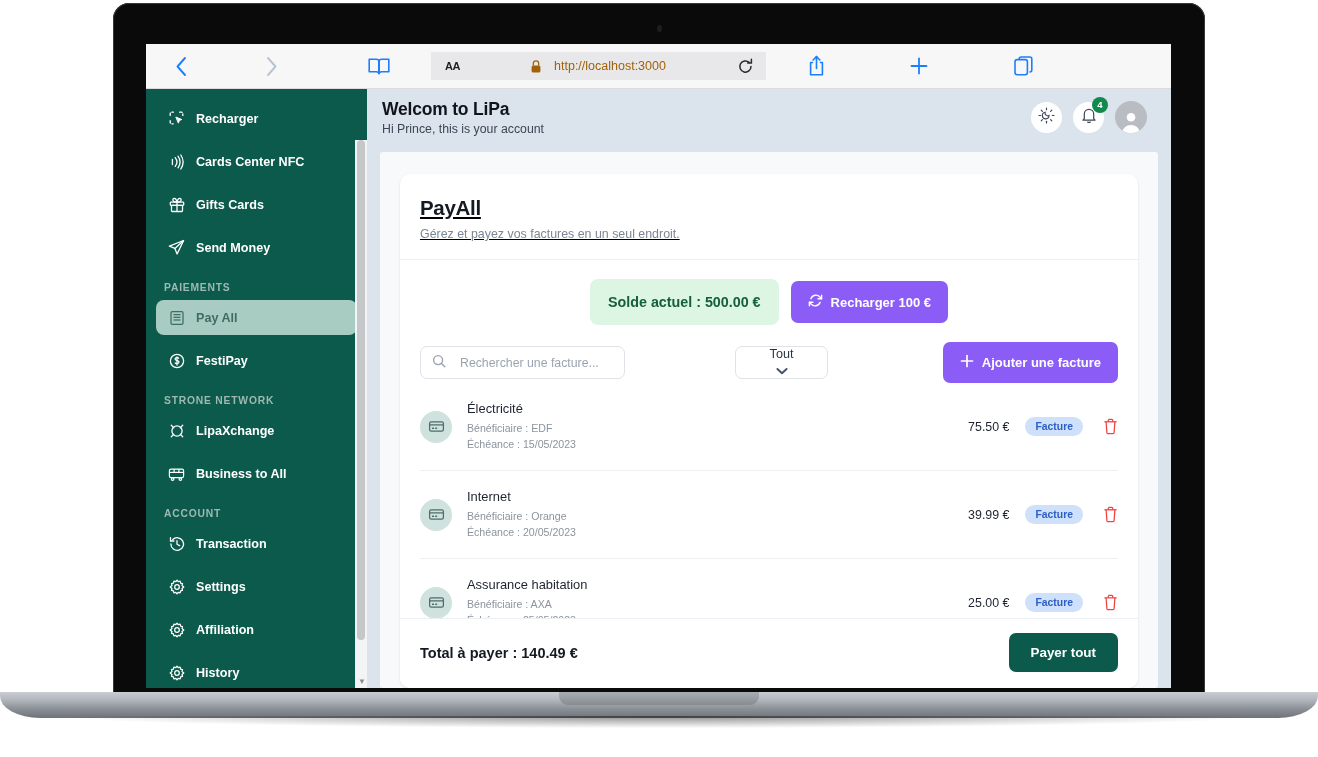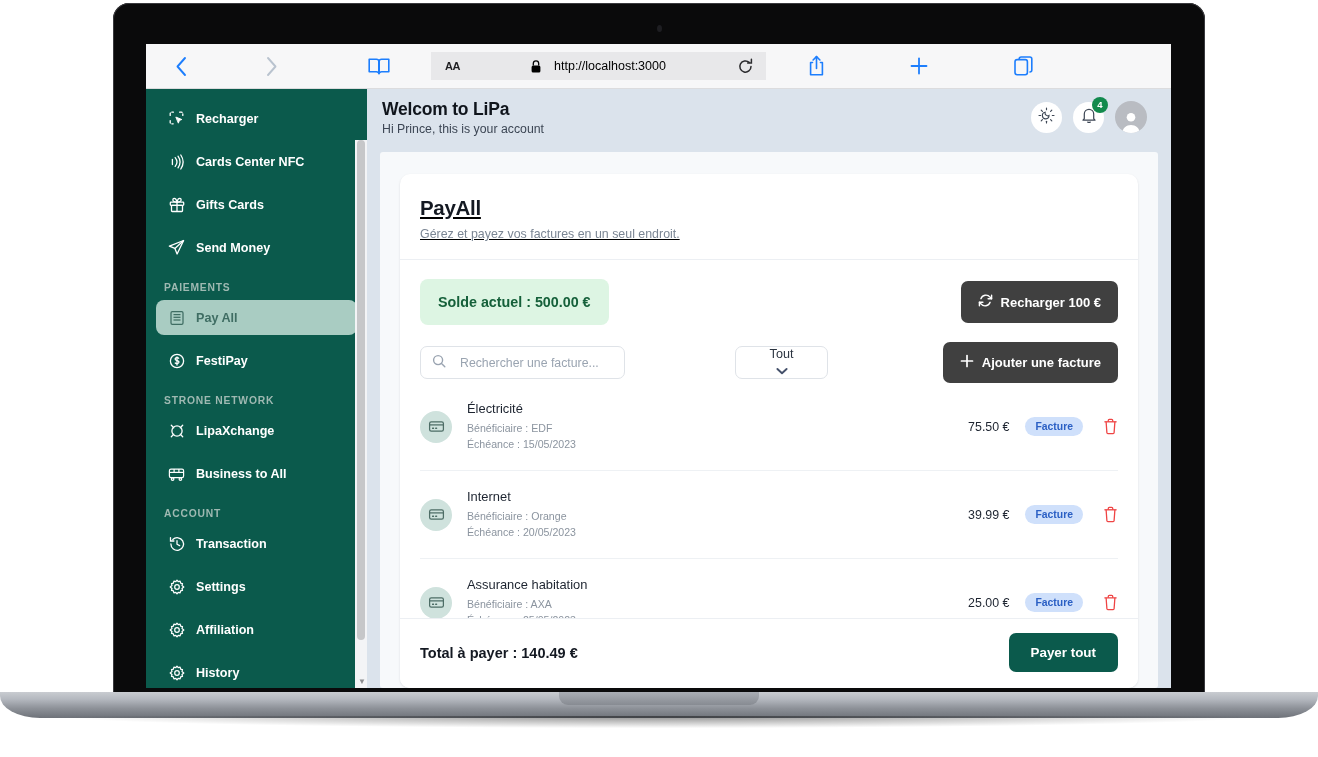--- a/index.html
+++ b/index.html
@@ -79,21 +79,21 @@
   #tb-share { width: 100px; }
   #tb-newtab { width: 105px; }
   #tb-tabs { width: 105px; }
   #url-bar {
     flex: none; width: 335px; height: 28px;
     background: #e8e8ea; border-radius: 0;
     display: flex; align-items: center; position: relative;
   }
   #url-aa { position: absolute; left: 14px; font-size: 11px; color: #1f1f22;
             font-weight: 700; letter-spacing: -.5px; }
-  #url-center { width: 100%; text-align: center; font-size: 12.5px; color: #000000;
+  #url-center { width: 100%; text-align: center; font-size: 12.5px; color: #a16207;
                 display: flex; align-items: center; justify-content: center; gap: 13px; }
   #url-reload { position: absolute; right: 13px; color: #2b2b2e; display: flex; }
 
   
   #app {
     position: relative; width: 100%; height: 599px;
     display: flex; background: #dbe3ec;
   }
 
   
@@ -180,30 +180,30 @@
     box-shadow: 0 1px 3px rgba(16,24,40,.07), 0 1px 2px rgba(16,24,40,.05);
     height: 100%;
     display: flex; flex-direction: column;
     overflow: hidden;
   }
   #card-head { padding: 22px 20px 18px 20px; border-bottom: 1px solid #eceff3; flex: none; text-decoration: underline; }
   #card-title { font-size: 20.5px; font-weight: 700; color: #141922; letter-spacing: -.3px; }
   #card-sub { font-size: 12.4px; color: #7b8694; margin-top: 7px; }
 
   #balance-row {
-    display: flex; align-items: center; justify-content: space-between;
+    display: flex; align-items: center; justify-content: center;
     padding: 19px 20px 0 20px; flex: none; gap: 12px;
   }
   #balance-chip {
     background: #ddf5e3; color: #15603a;
     font-size: 14.3px; font-weight: 700;
     padding: 15px 18px; border-radius: 8px;
   }
   .btn-primary {
-    background: #404040; color: #ffffff;
+    background: #8b5cf6; color: #ffffff;
     font-size: 13px; font-weight: 700;
     border-radius: 7px; padding: 12px 17px;
     display: flex; align-items: center; gap: 8px;
     white-space: nowrap;
   }
 
   #filter-row {
     display: flex; align-items: center;
     padding: 17px 20px 0 20px; flex: none;
   }

